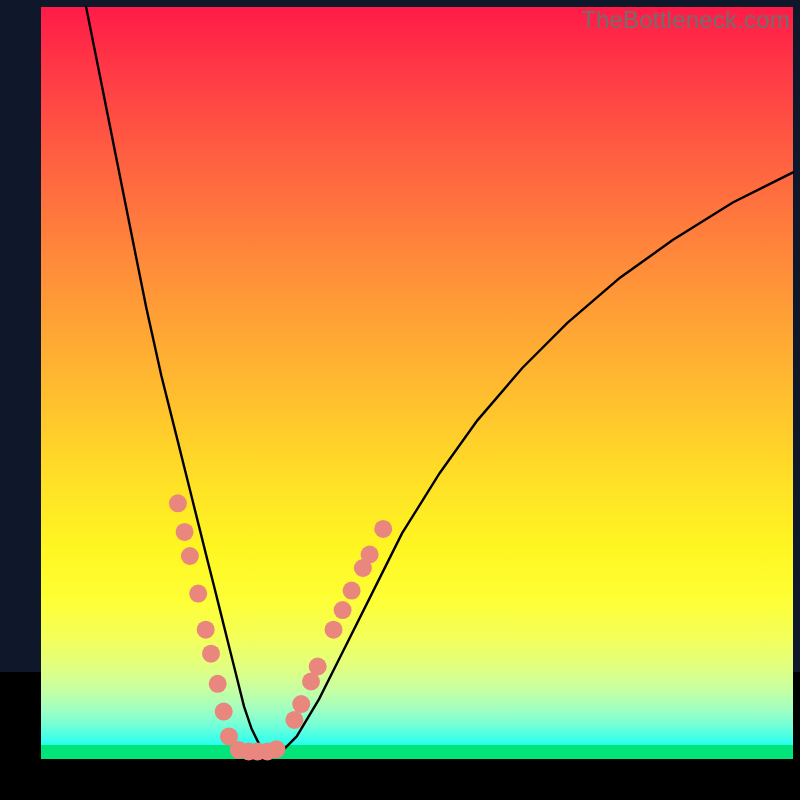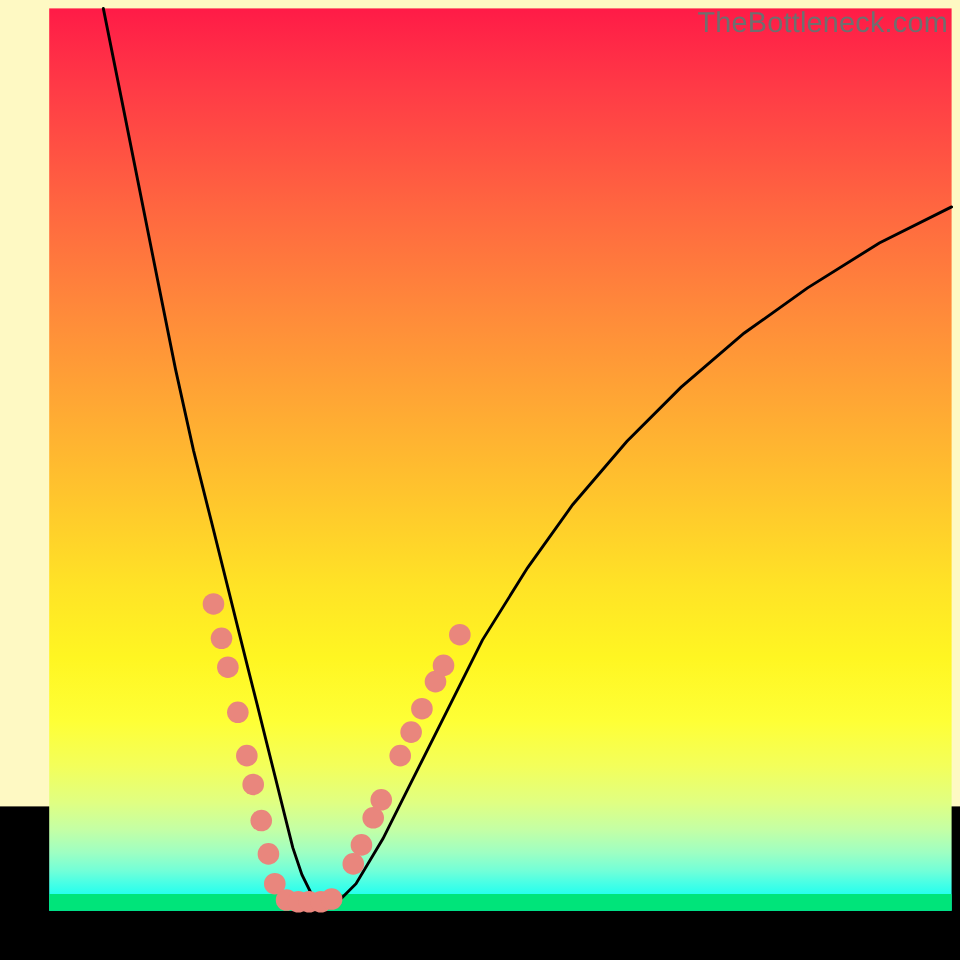--- a/index.html
+++ b/index.html
@@ -8,21 +8,21 @@
     width: 800px;
     height: 800px;
     overflow: hidden;
     background: #000;
     font-family: Arial, Helvetica, sans-serif;
   }
   .frame {
     position: relative;
     width: 800px;
     height: 672px;
-    background: #fef9c3;
+    background: #0f172a;
   }
   .plot-area {
     position: absolute;
     left: 41px;
     top: 7px;
     width: 752px;
     height: 752px;
     background: linear-gradient(to bottom,
       #ff1b47 0%,
       #ff3b46 9%,

